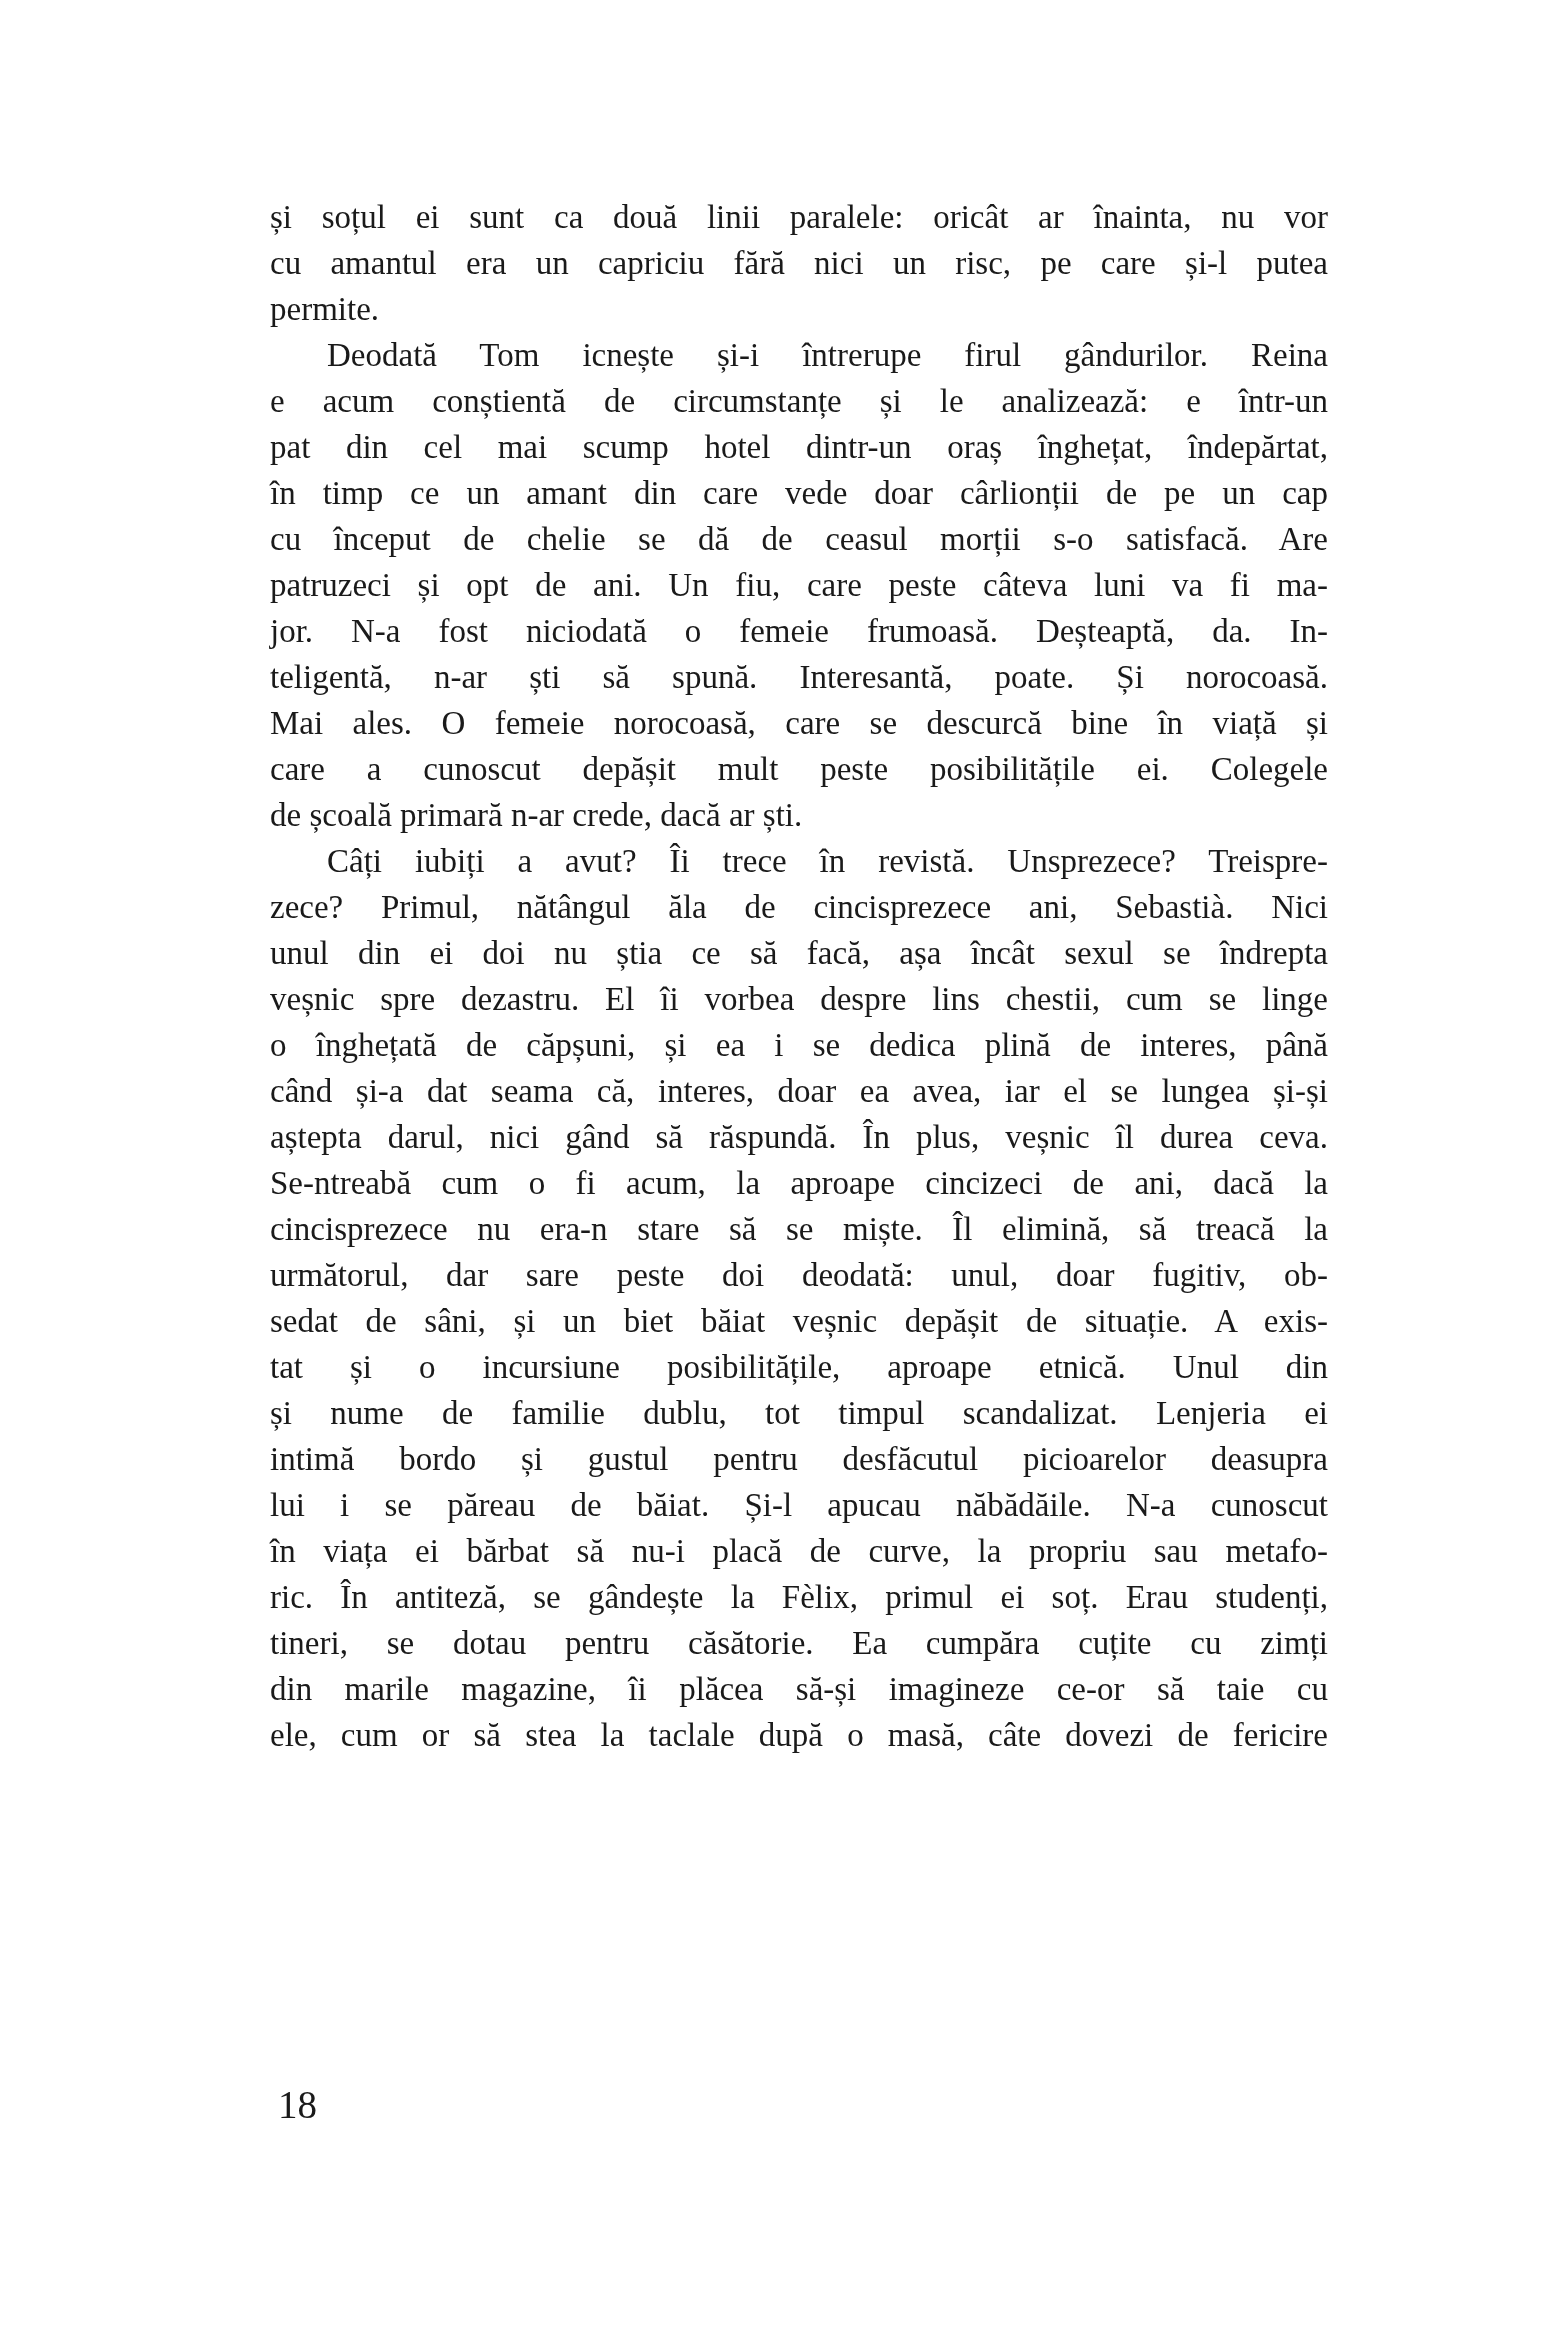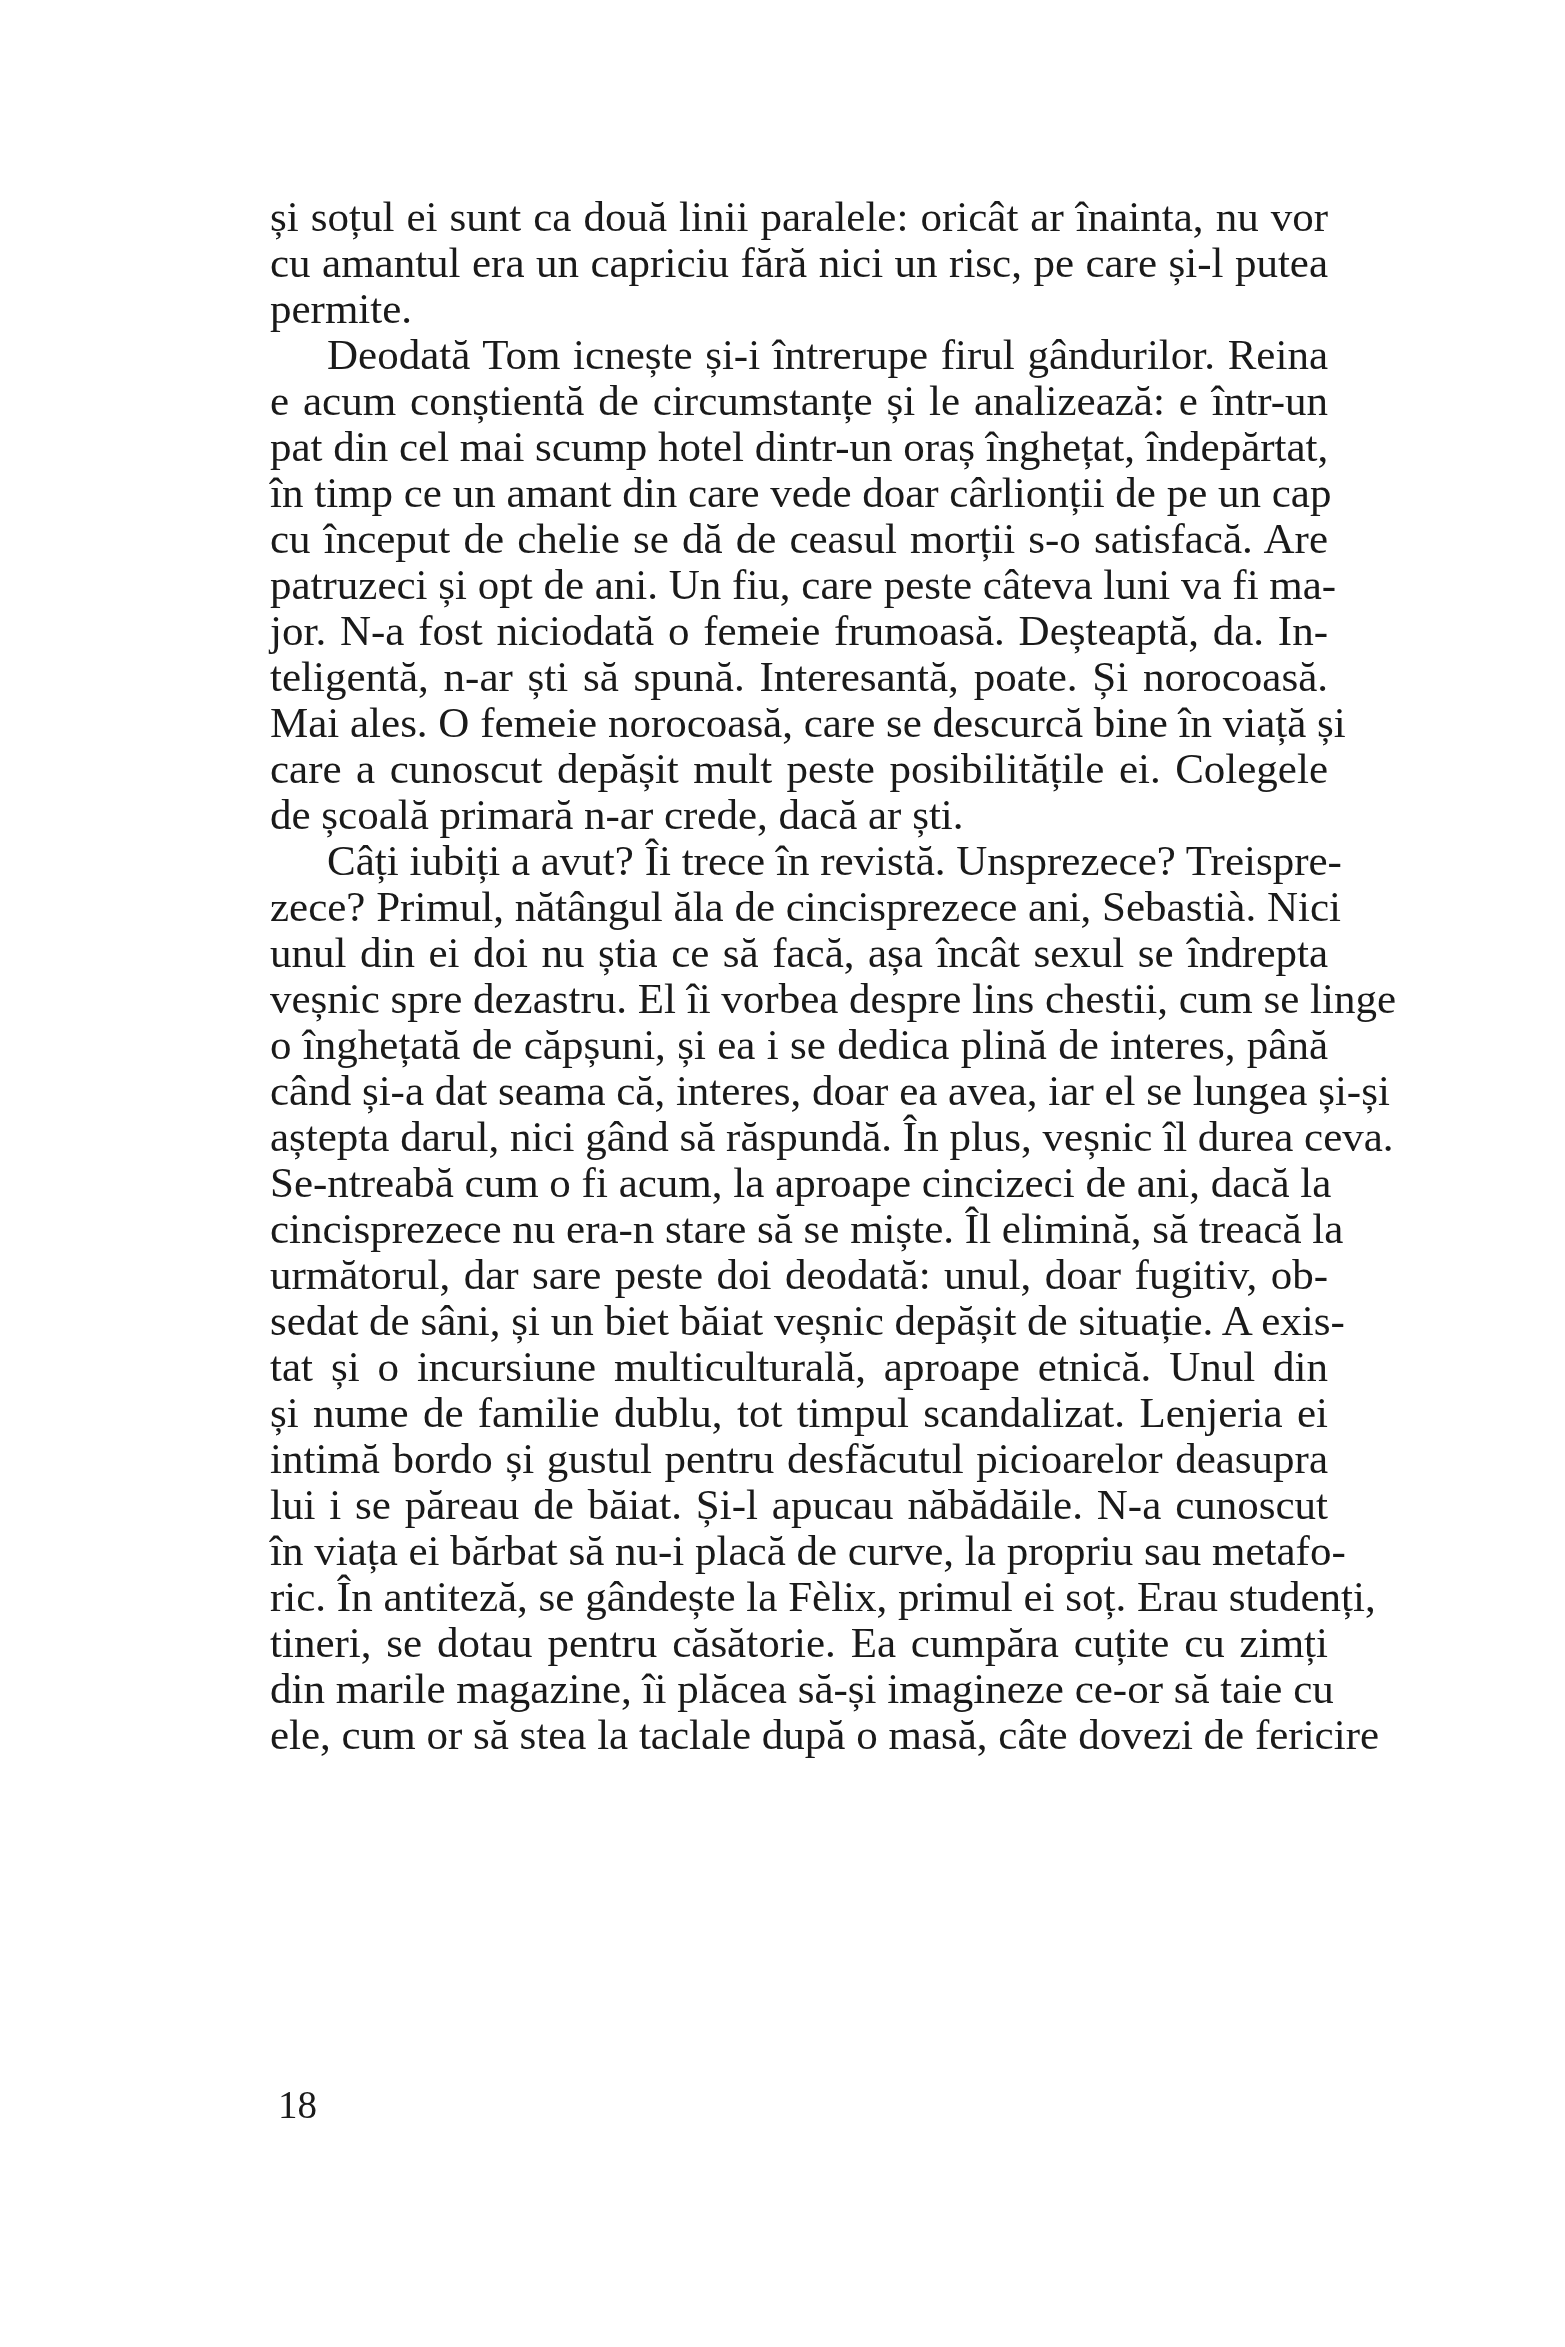--- a/index.html
+++ b/index.html
@@ -19,21 +19,21 @@
       width: 1565px;
       height: 2348px;
       background: #ffffff;
     }
     .text-block {
       position: absolute;
       left: 270px;
       top: 194px;
       width: 1058px;
       font-family: "Liberation Serif", "DejaVu Serif", serif;
-      font-size: 43px;
+      font-size: 33px;
       line-height: 46px;
       color: #1a1a1a;
     }
     .line {
       display: block;
       white-space: nowrap;
       text-align: justify;
       text-align-last: justify;
       height: 46px;
       overflow: visible;
@@ -85,21 +85,21 @@
       <span class="line">zece? Primul, nătângul ăla de cincisprezece ani, Sebastià. Nici</span>
       <span class="line">unul din ei doi nu știa ce să facă, așa încât sexul se îndrepta</span>
       <span class="line">veșnic spre dezastru. El îi vorbea despre lins chestii, cum se linge</span>
       <span class="line">o înghețată de căpșuni, și ea i se dedica plină de interes, până</span>
       <span class="line">când și-a dat seama că, interes, doar ea avea, iar el se lungea și-și</span>
       <span class="line">aștepta darul, nici gând să răspundă. În plus, veșnic îl durea ceva.</span>
       <span class="line">Se-ntreabă cum o fi acum, la aproape cincizeci de ani, dacă la</span>
       <span class="line">cincisprezece nu era-n stare să se miște. Îl elimină, să treacă la</span>
       <span class="line">următorul, dar sare peste doi deodată: unul, doar fugitiv, ob-</span>
       <span class="line">sedat de sâni, și un biet băiat veșnic depășit de situație. A exis-</span>
-      <span class="line">tat și o incursiune multiculturală, aproape etnică. Unul din</span>
+      <span class="line">tat și o incursiune posibilitățile, aproape etnică. Unul din</span>
       <span class="line">și nume de familie dublu, tot timpul scandalizat. Lenjeria ei</span>
       <span class="line">intimă bordo și gustul pentru desfăcutul picioarelor deasupra</span>
       <span class="line">lui i se păreau de băiat. Și-l apucau năbădăile. N-a cunoscut</span>
       <span class="line">în viața ei bărbat să nu-i placă de curve, la propriu sau metafo-</span>
       <span class="line">ric. În antiteză, se gândește la Fèlix, primul ei soț. Erau studenți,</span>
       <span class="line">tineri, se dotau pentru căsătorie. Ea cumpăra cuțite cu zimți</span>
       <span class="line">din marile magazine, îi plăcea să-și imagineze ce-or să taie cu</span>
       <span class="line">ele, cum or să stea la taclale după o masă, câte dovezi de fericire</span>
     </div>
   </div>

